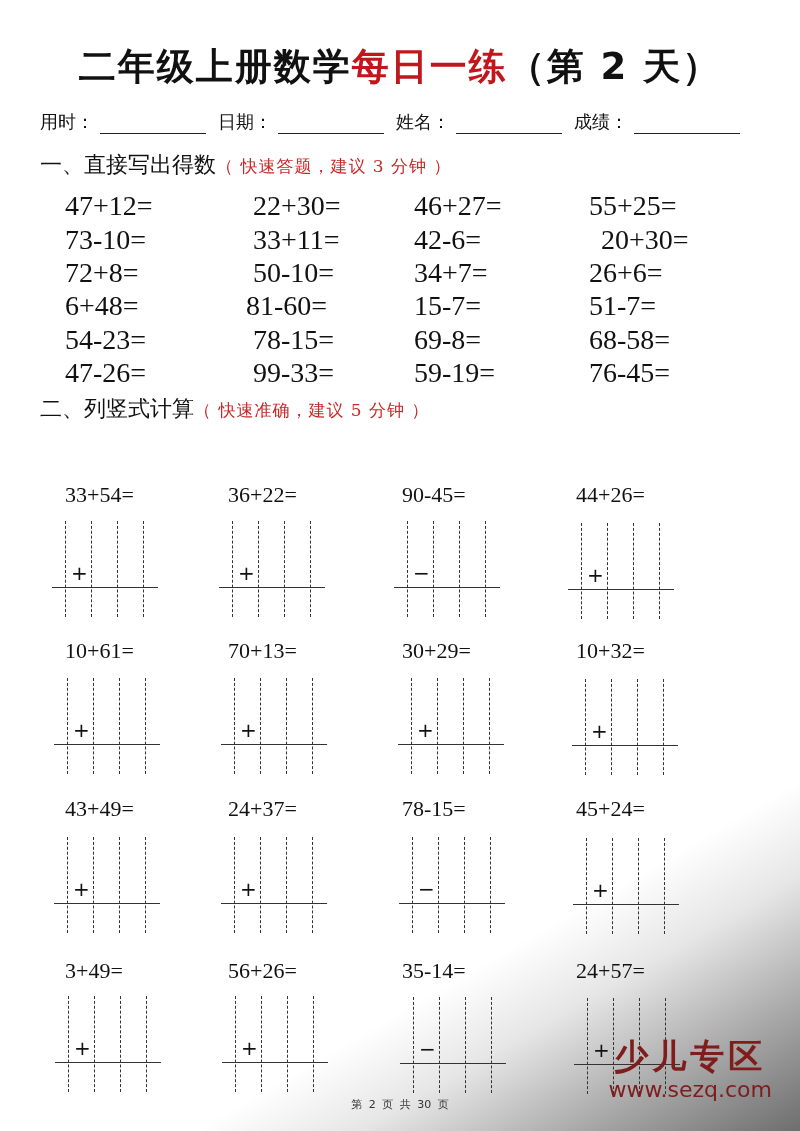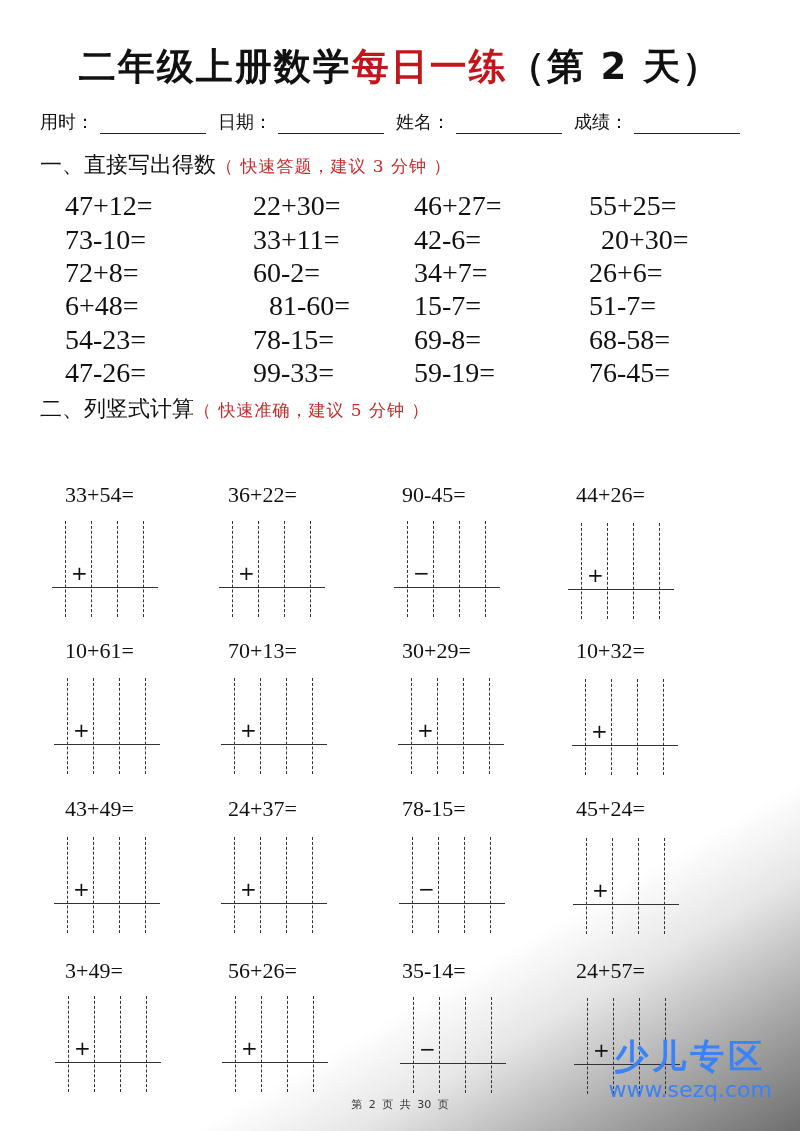--- a/index.html
+++ b/index.html
@@ -37,21 +37,21 @@
   .vblock { position:absolute; z-index:1; width:130px; height:140px;margin-top:48px; }
   .vblock .label { position:absolute; left:0; top:0; font-family:"Liberation Serif", serif; font-size:22px; white-space:nowrap; }
   .vblock .grid { position:absolute; left:0; top:34px; width:130px; height:100px; }
   .dash {
     position:absolute; top:0; width:0; height:96px;
     border-left:1.3px dashed #333;
   }
   .hline { position:absolute; left:-13px; top:66px; width:106px; height:0; border-top:1.6px solid #333; }
   .op { position:absolute; left:6px; top:42px; font-family:"DejaVu Sans", sans-serif; font-size:20px; line-height:20px; }
   .watermark {
-    position:absolute; z-index:2; right:28px; top:1036px; text-align:center; color:#3b82f6;
+    position:absolute; z-index:2; right:28px; top:1036px; text-align:center; color:#7f1d1d;
     font-family:"DejaVu Sans", sans-serif;
   }
   .wm-name { font-size:34px; font-weight:bold; letter-spacing:4px; line-height:40px; }
   .wm-url { font-size:22px; line-height:28px; }
   .footer {
     position:absolute; z-index:1; left:0; top:1097px; width:800px; text-align:center;
     font-family:"DejaVu Sans", sans-serif; font-size:11px; color:#333; word-spacing:3px;
   }
 </style>
 </head>
@@ -90,26 +90,26 @@
 <div class="layer eq" style="left:253px; top:190px;">22+30=</div>
 <div class="layer eq" style="left:414px; top:190px;">46+27=</div>
 <div class="layer eq" style="left:589px; top:190px;">55+25=</div>
 
 <div class="layer eq" style="left:65px; top:224px;">73-10=</div>
 <div class="layer eq" style="left:253px; top:224px;">33+11=</div>
 <div class="layer eq" style="left:414px; top:224px;">42-6=</div>
 <div class="layer eq" style="left:589px; top:224px;margin-left:12px;">20+30=</div>
 
 <div class="layer eq" style="left:65px; top:257px;">72+8=</div>
-<div class="layer eq" style="left:253px; top:257px;">60-2=</div>
+<div class="layer eq" style="left:253px; top:257px;">50-10=</div>
 <div class="layer eq" style="left:414px; top:257px;">34+7=</div>
 <div class="layer eq" style="left:589px; top:257px;">26+6=</div>
 
 <div class="layer eq" style="left:65px; top:290px;">6+48=</div>
-<div class="layer eq" style="left:269px; top:290px;">81-60=</div>
+<div class="layer eq" style="left:246px; top:290px;">81-60=</div>
 <div class="layer eq" style="left:414px; top:290px;">15-7=</div>
 <div class="layer eq" style="left:589px; top:290px;">51-7=</div>
 
 <div class="layer eq" style="left:65px; top:324px;">54-23=</div>
 <div class="layer eq" style="left:253px; top:324px;">78-15=</div>
 <div class="layer eq" style="left:414px; top:324px;">69-8=</div>
 <div class="layer eq" style="left:589px; top:324px;">68-58=</div>
 
 <div class="layer eq" style="left:65px; top:357px;">47-26=</div>
 <div class="layer eq" style="left:253px; top:357px;">99-33=</div>

